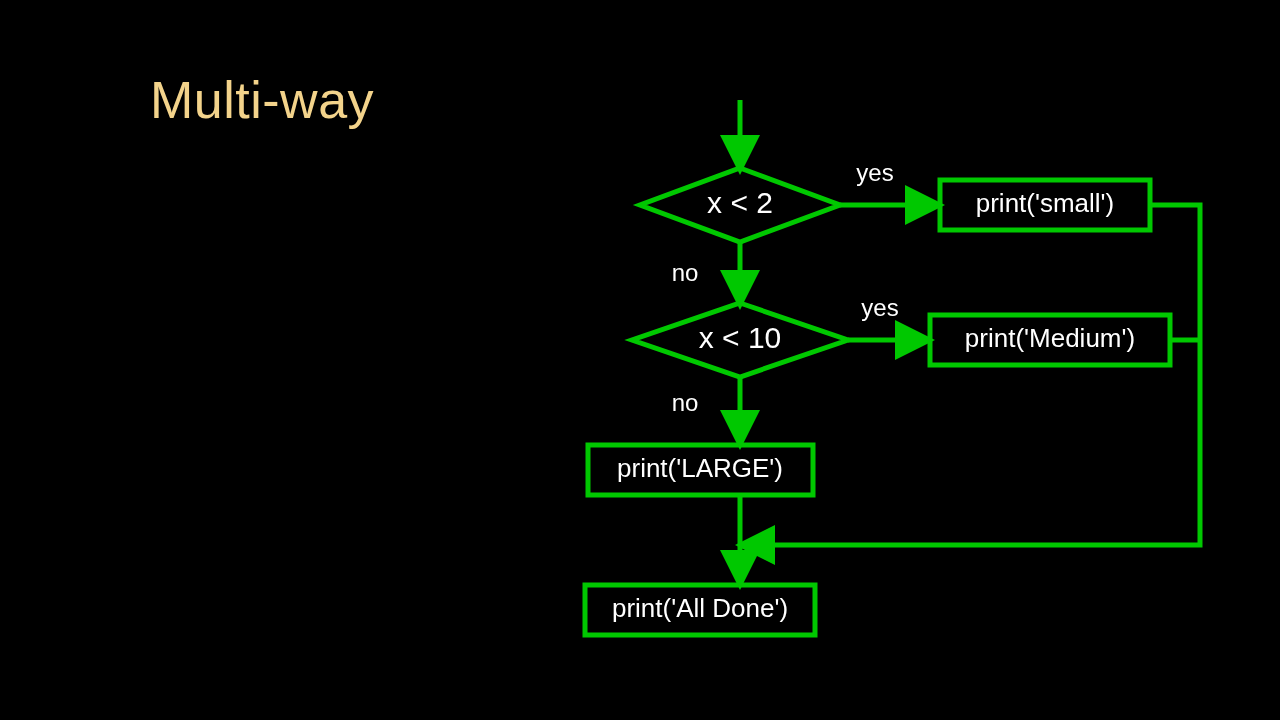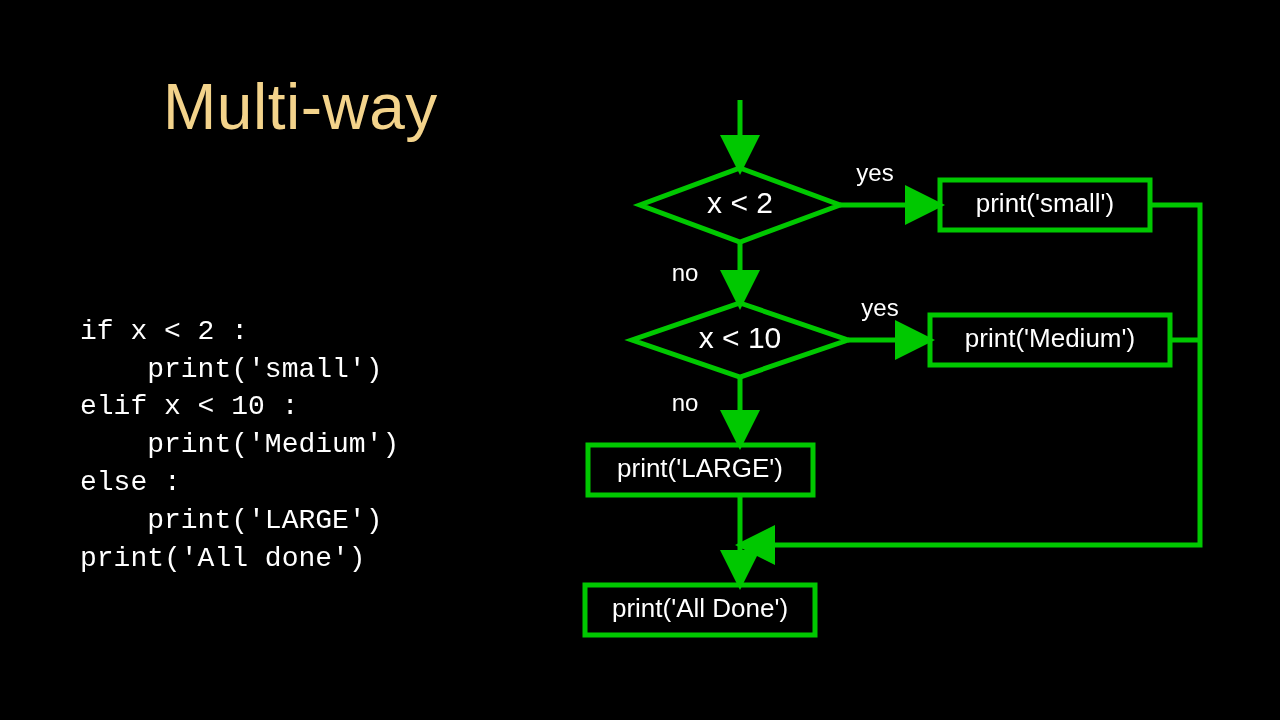--- a/index.html
+++ b/index.html
@@ -11,24 +11,24 @@
     overflow: hidden;
     font-family: Arial, Helvetica, sans-serif;
   }
   .stage {
     position: relative;
     width: 1280px;
     height: 720px;
   }
   .title {
     position: absolute;
-    left: 163px;
+    left: 150px;
     top: 70px;
     color: #f3d38b;
-    font-size: 64px;
+    font-size: 52px;
     font-weight: 400;
     letter-spacing: 0.5px;
   }
   .code {
     position: absolute;
     left: 80px;
     top: 275px;
     color: #fff;
     font-family: "Courier New", Courier, monospace;
     font-size: 28px;
@@ -54,29 +54,20 @@
   .diatext { font-size:30px; }
   .lbl     { font-size:24px; }
 </style>
 </head>
 <body>
 
 <div class="stage">
 
   <div class="title">Multi-way</div>
 
-  <div class="code">
-<span>if x &lt; 2 :</span>
-<span>    print('small')</span>
-<span>elif x &lt; 10 :</span>
-<span>    print('Medium')</span>
-<span>else :</span>
-<span>    print('LARGE')</span>
-<span>print('All done')</span>
-</div>
 
   <svg class="flow" viewBox="0 0 1280 720">
     <defs>
       <marker id="ah" markerWidth="8" markerHeight="8" refX="6" refY="4" orient="auto">
         <path d="M0,0 L8,4 L0,8 Z" class="gfill"></path>
       </marker>
     </defs>
 
     <line x1="740" y1="100" x2="740" y2="165" class="gstroke" marker-end="url(#ah)"></line>
 

